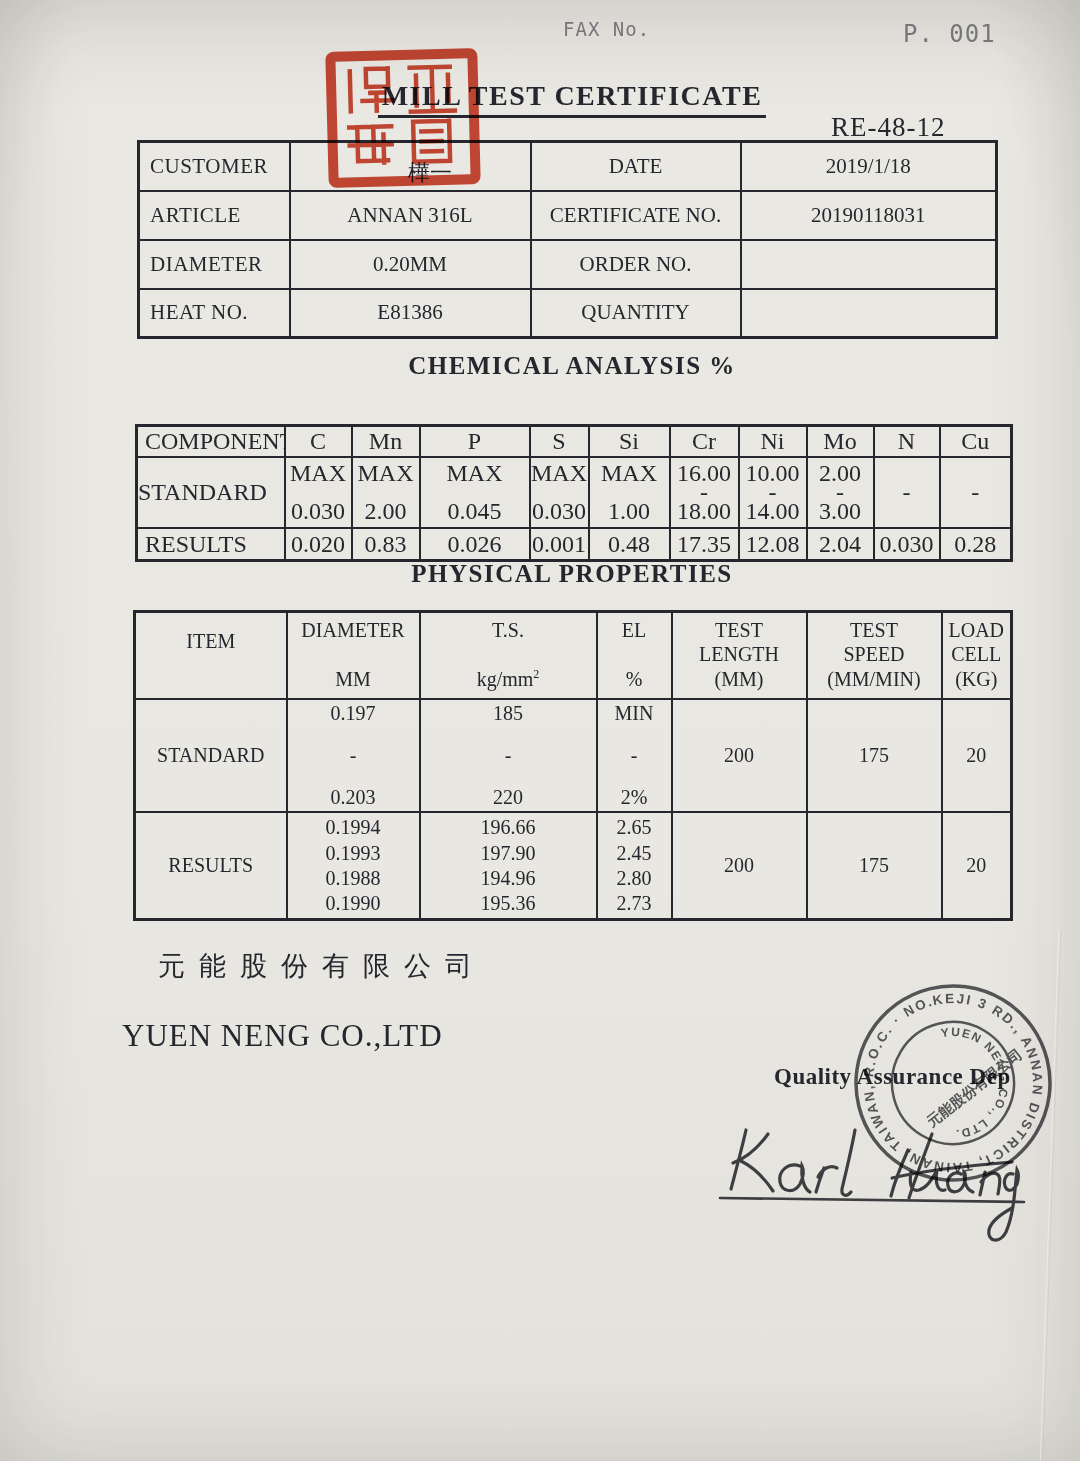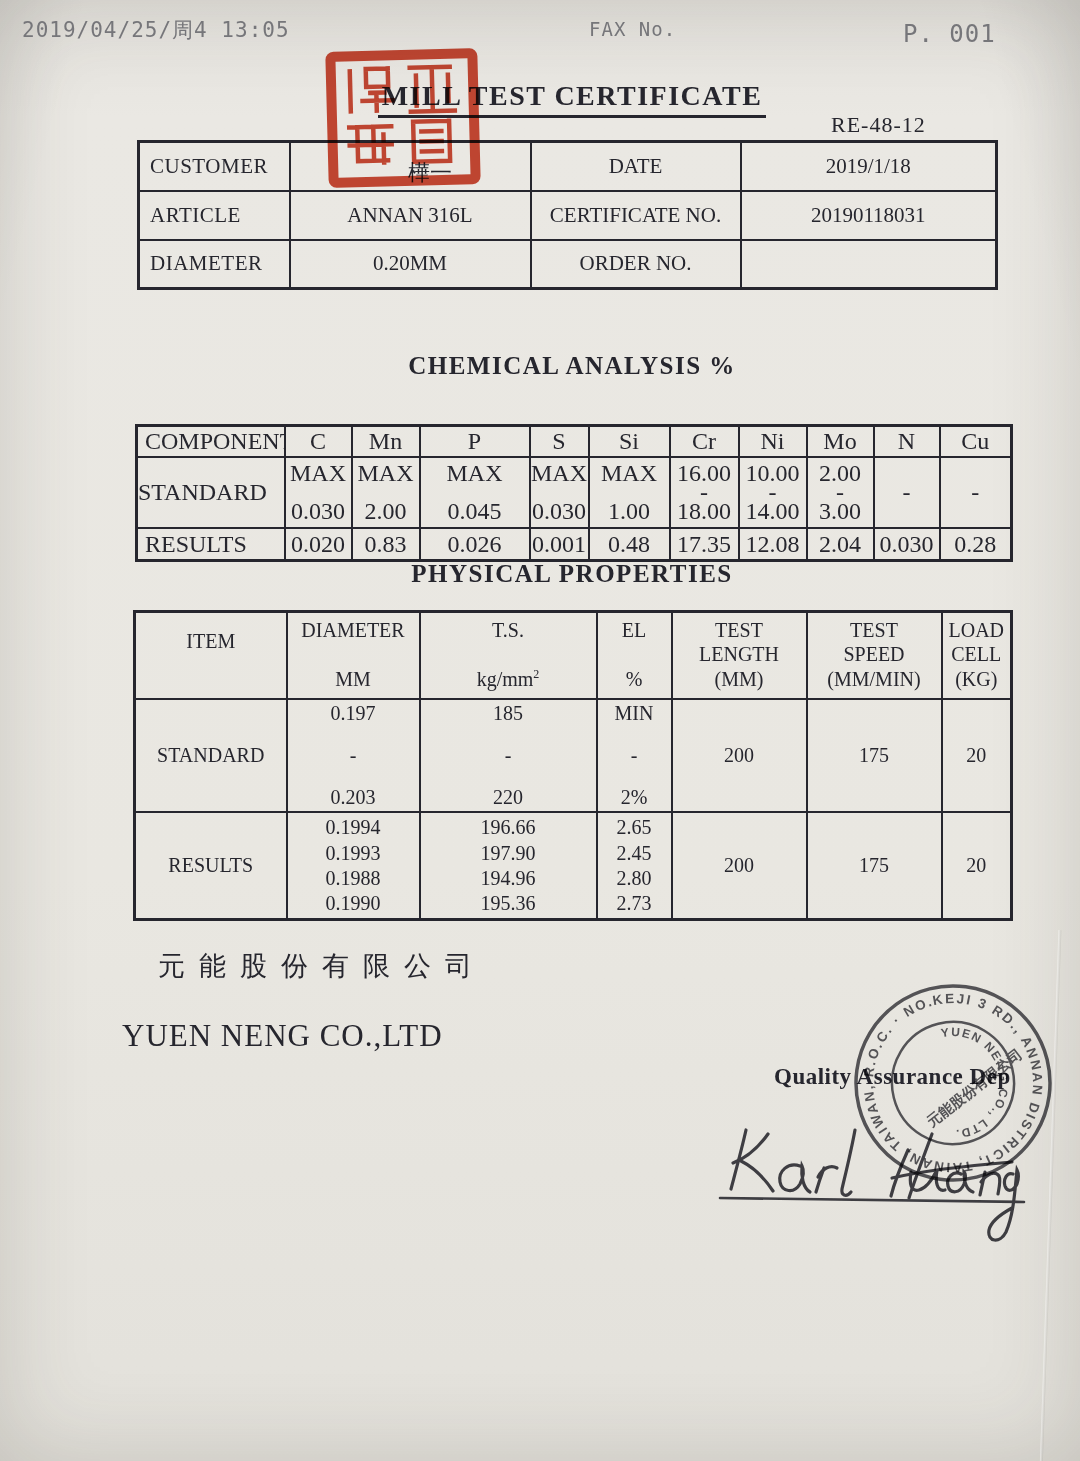--- a/index.html
+++ b/index.html
@@ -22,28 +22,28 @@
     color:var(--ink);
   }
   .crease{position:absolute;top:930px;right:28px;width:3px;height:540px;
     background:linear-gradient(90deg,rgba(255,255,255,0.5),rgba(0,0,0,0.07));
     transform:rotate(2deg);}
   
   .faxline{position:absolute;top:16px;left:0;width:100%;height:30px;
     font-family:"DejaVu Sans Mono",monospace;color:var(--faxgray);
     font-size:21px;letter-spacing:1px;}
   .fax-dt{position:absolute;left:22px;top:0;}
-  .fax-no{position:absolute;left:589px;top:2px;font-size:19px;}
+  .fax-no{position:absolute;left:563px;top:2px;font-size:19px;}
   .fax-pg{position:absolute;left:903px;top:4px;font-size:24px;}
   
   .title{position:absolute;top:80px;left:0;width:100%;text-align:center;}
   .title span{display:inline-block;transform:translateX(32px);
     font-size:28px;font-weight:bold;letter-spacing:1.5px;
     border-bottom:3px solid var(--ink);padding:0 4px 3px 4px;}
-  .refno{position:absolute;left:831px;top:112px;font-size:22px;letter-spacing:1px;}
+  .refno{position:absolute;left:831px;top:112px;font-size:27px;letter-spacing:1px;}
   
   table{border-collapse:collapse;table-layout:fixed;}
   td{border:2px solid var(--ink);font-size:21px;color:var(--ink);
      text-align:center;vertical-align:middle;overflow:hidden;}
   .info-table{position:absolute;left:137px;top:140px;width:858px;border:3px solid var(--ink);}
   .info-table td{height:49px;}
   .info-table td.lbl{text-align:left;padding-left:10px;letter-spacing:0.5px;}
   
   .sectitle{position:absolute;left:0;width:100%;text-align:center;}
   .sectitle span{display:inline-block;transform:translateX(32px);
@@ -92,21 +92,20 @@
   .signature{position:absolute;left:712px;top:1092px;width:340px;height:180px;
     mix-blend-mode:multiply;z-index:7;}
 </style>
 </head>
 <body>
 
 <div class="page">
   <div class="crease"></div>
 
   <div class="faxline">
-    <span class="fax-dt">2019/04/25/周4 13:05</span>
     <span class="fax-no">FAX No.</span>
     <span class="fax-pg">P. 001</span>
   </div>
 
   <div class="title">
     <span>MILL TEST CERTIFICATE</span>
   </div>
   <div class="refno">RE-48-12</div>
 
   <div class="cust-hidden">樺一</div>
@@ -128,20 +127,26 @@
     <tr>
       <td class="lbl">ARTICLE</td>
       <td>ANNAN 316L</td>
       <td>CERTIFICATE NO.</td>
       <td>20190118031</td>
     </tr>
     <tr>
       <td class="lbl">DIAMETER</td>
       <td>0.20MM</td>
       <td>ORDER NO.</td>
+      <td></td>
+    </tr>
+    <tr>
+      <td class="lbl">HEAT NO.</td>
+      <td>E81386</td>
+      <td>QUANTITY</td>
       <td></td>
     </tr>
   </tbody>
     </table>
 
   <div class="red-seal">
     <svg viewBox="0 0 132 116">
       <g fill="none" stroke="#c9331b" stroke-width="4.5" stroke-linecap="square">
         <path d="M14 10 v40 M30 8 h22 M30 8 v18 h22 v-18 M34 32 h14 M26 40 h30 M40 32 v18"></path>
         <path d="M74 8 h40 M80 16 v30 M96 12 v36 M112 16 v26 M74 52 h44"></path>

